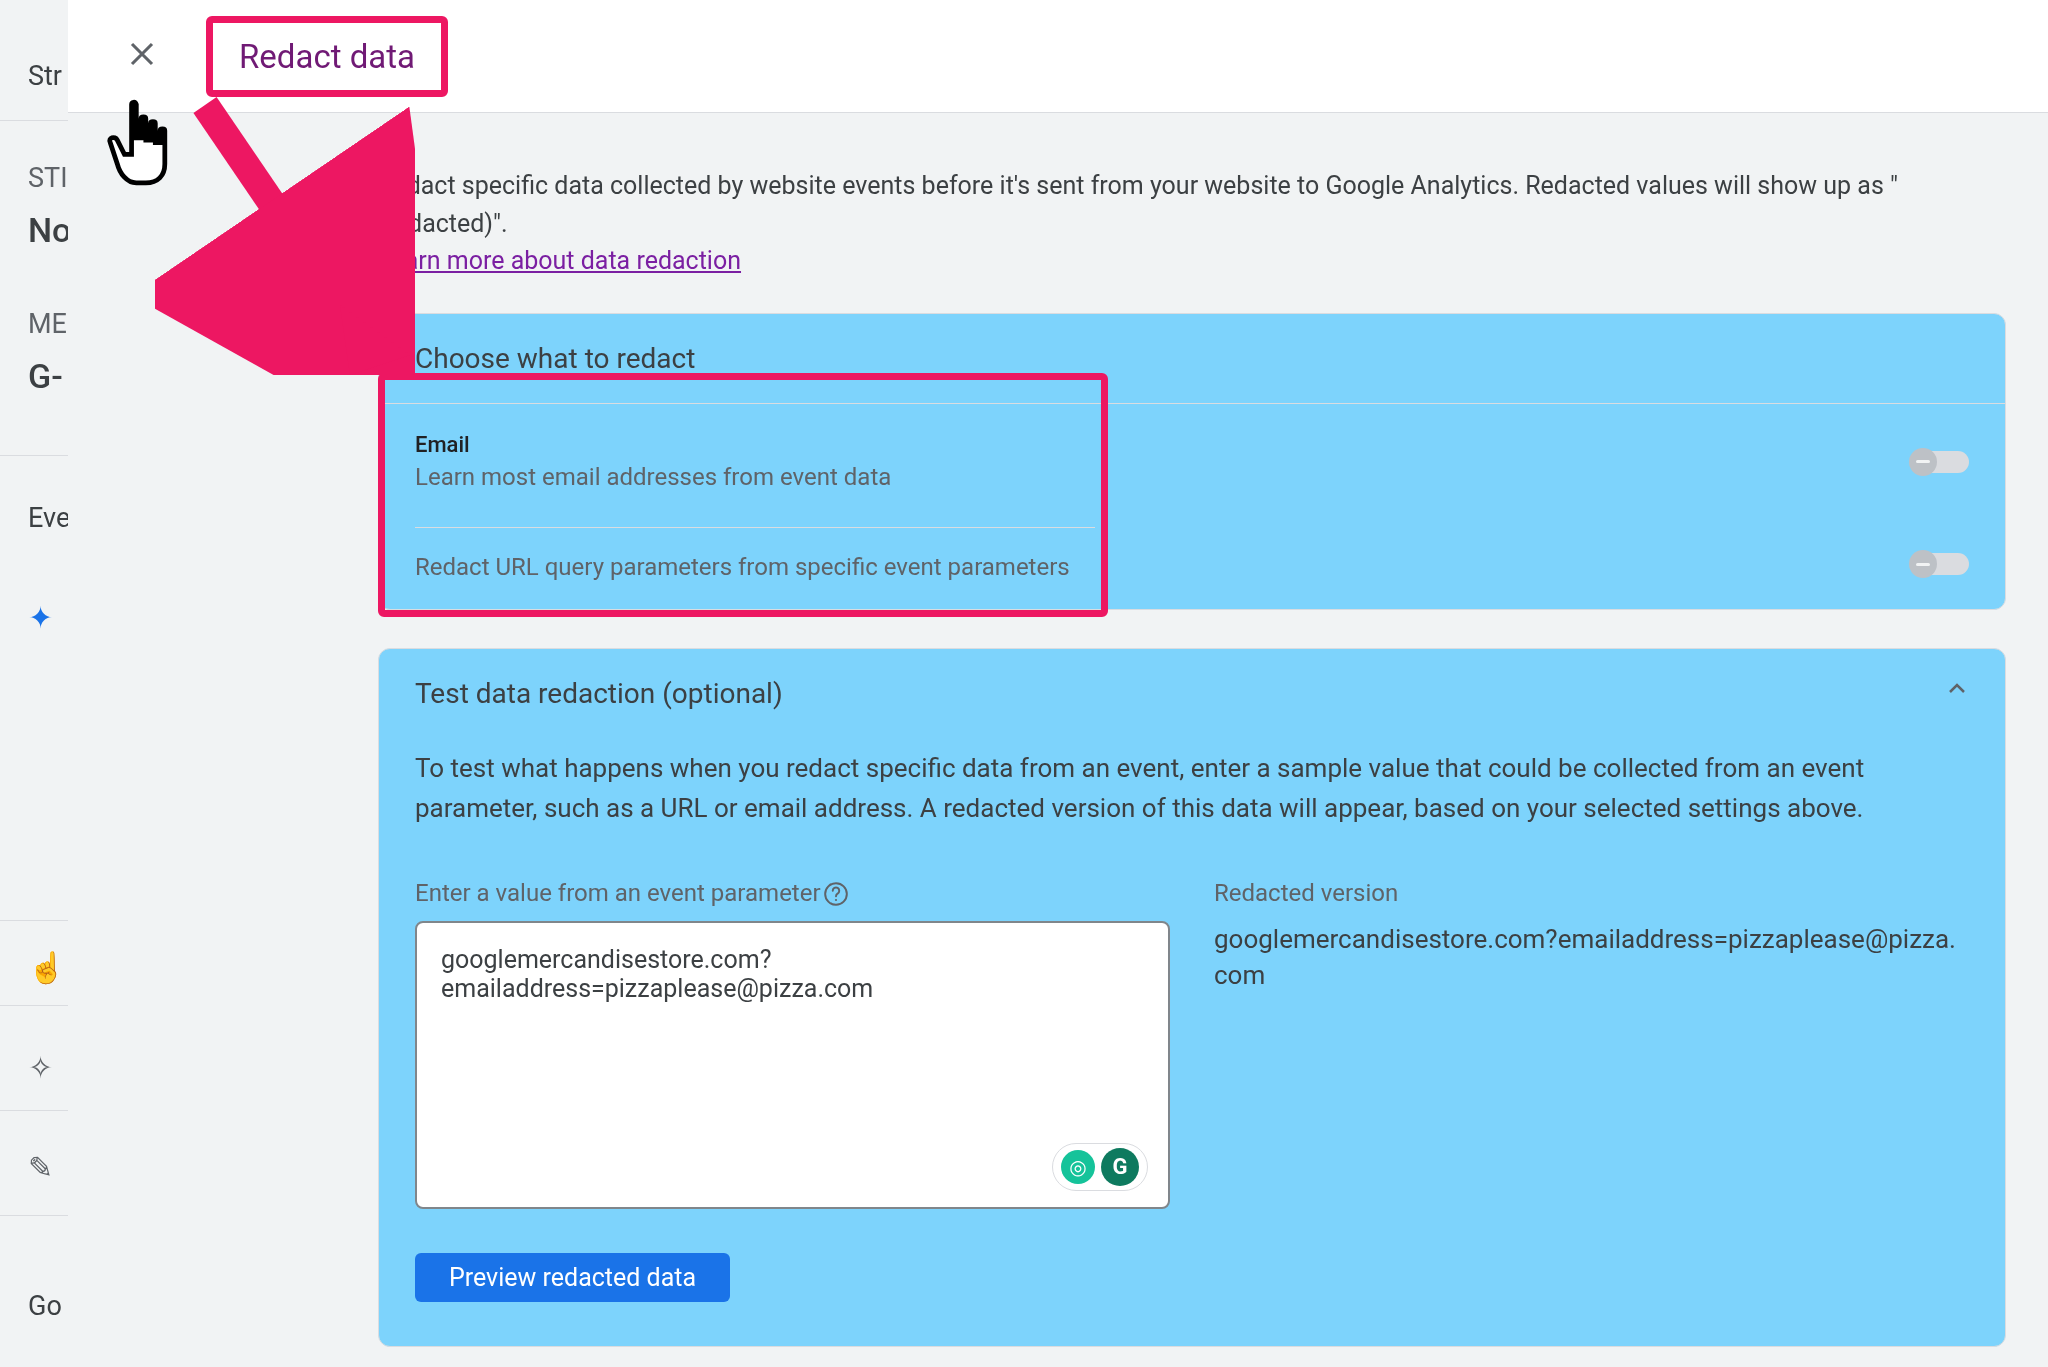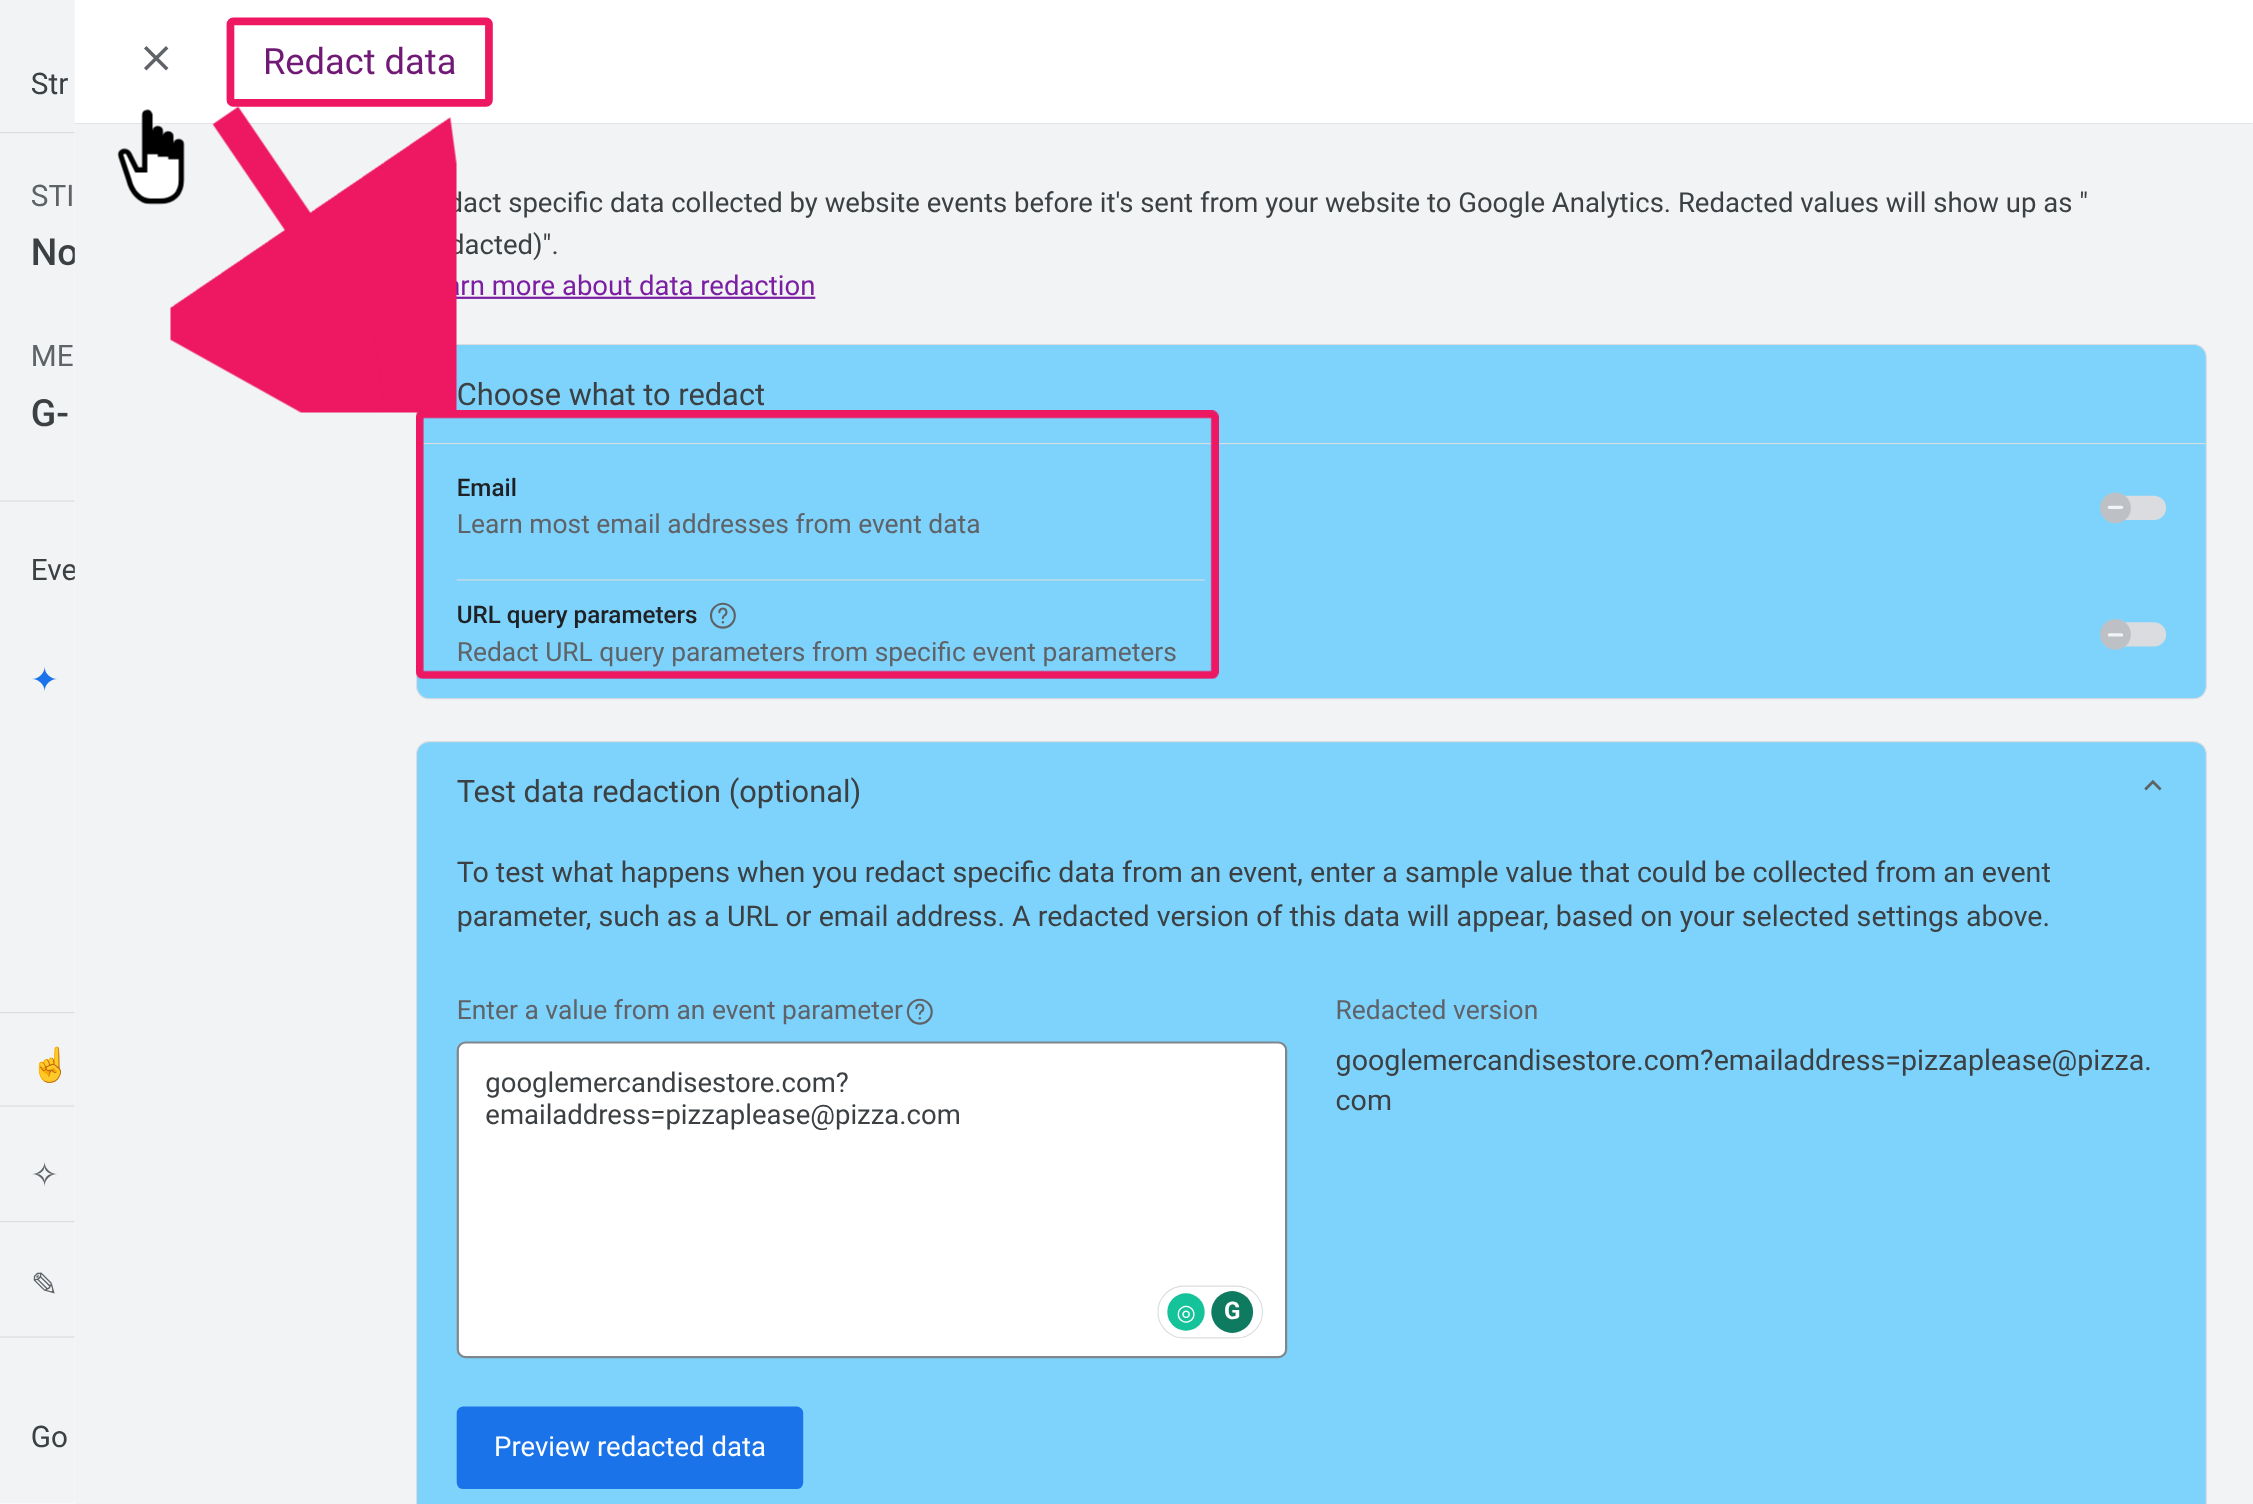--- a/index.html
+++ b/index.html
@@ -286,21 +286,21 @@
       margin-top: 14px;
       word-break: break-all;
     }
     .preview-btn {
       margin-top: 40px;
       background: #1a73e8;
       color: #fff;
       border: none;
       border-radius: 6px;
       font-size: 25px;
-      padding: 23px 34px;
+      padding: 10px 34px;
       cursor: pointer;
       font-family: inherit;
     }
     .textarea-wrap { position: relative; }
   </style>
 </head>
 <body>
 
 <div class="bg-layer"></div>
 <div class="bg-text bg1">Str</div>
@@ -349,30 +349,20 @@
         </div>
         <div class="toggle">
           <div class="toggle-knob"></div>
         </div>
       </div>
 
       <div class="options-inner-divider" style="top:213px; width:680px;"></div>
 
       <div class="option-row">
         <div class="option-left">
-          <div class="option-title">
-            <span>URL query parameters</span>
-            <span class="help-icon">
-              <svg viewBox="0 0 24 24" fill="none" stroke="#5f6368" stroke-width="1.8">
-                  <circle cx="12" cy="12" r="10"></circle>
-                  <path d="M9 9a3 3 0 1 1 4.5 2.6C12.6 12.3 12 13 12 14" stroke-linecap="round"></path>
-                  <circle cx="12" cy="17.5" r="1" fill="#5f6368" stroke="none"></circle>
-                </svg>
-            </span>
-          </div>
           <div class="option-desc">Redact URL query parameters from specific event parameters</div>
         </div>
         <div class="toggle">
           <div class="toggle-knob"></div>
         </div>
       </div>
     </div>
 
     <div class="card test-card">
       <div class="card-header">

